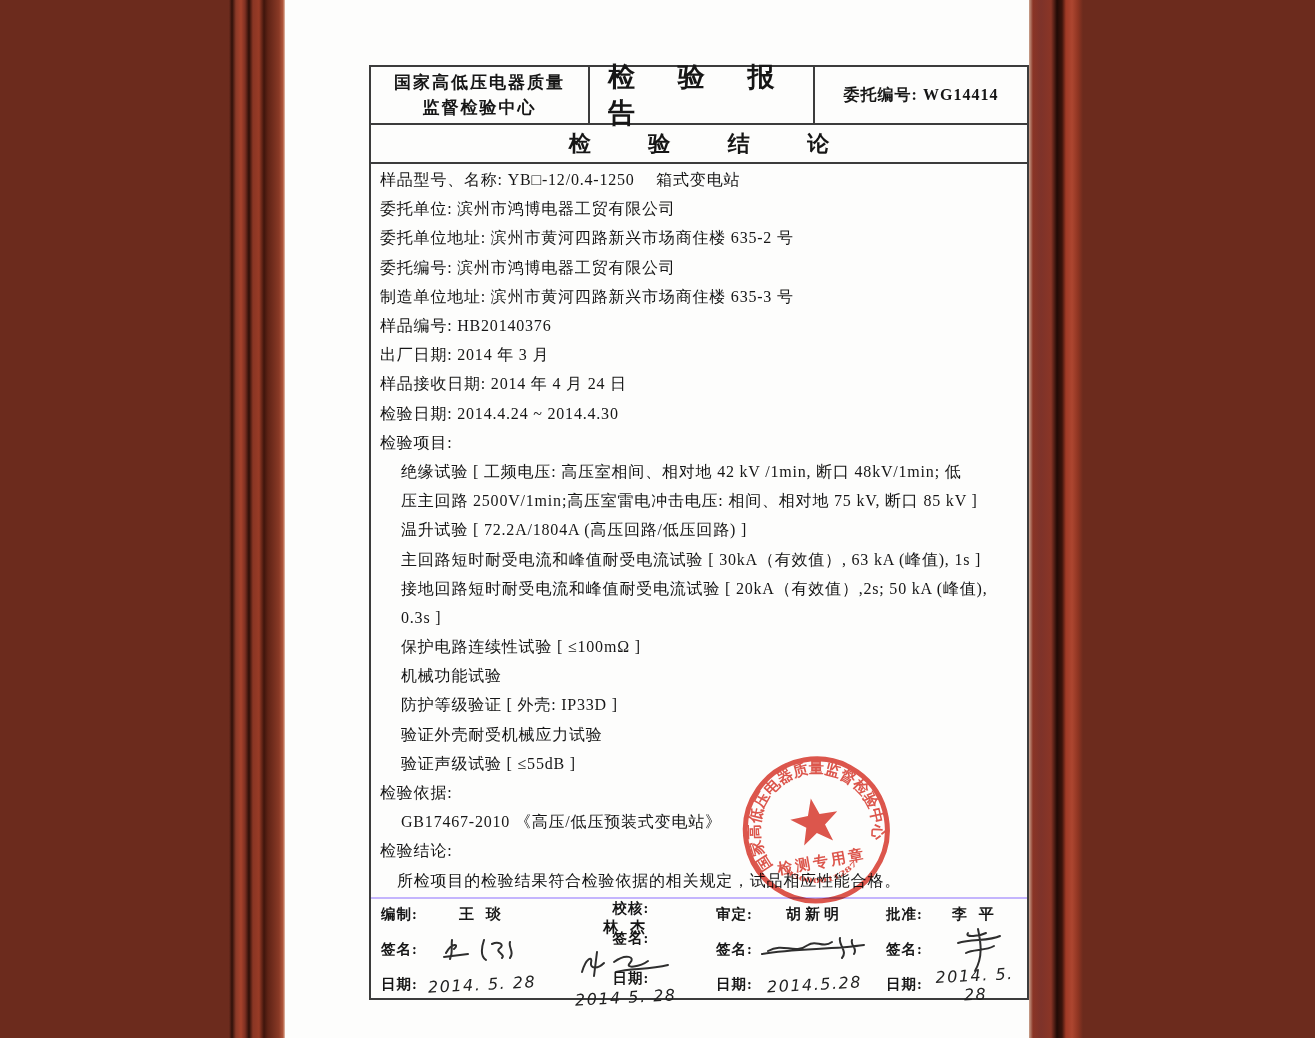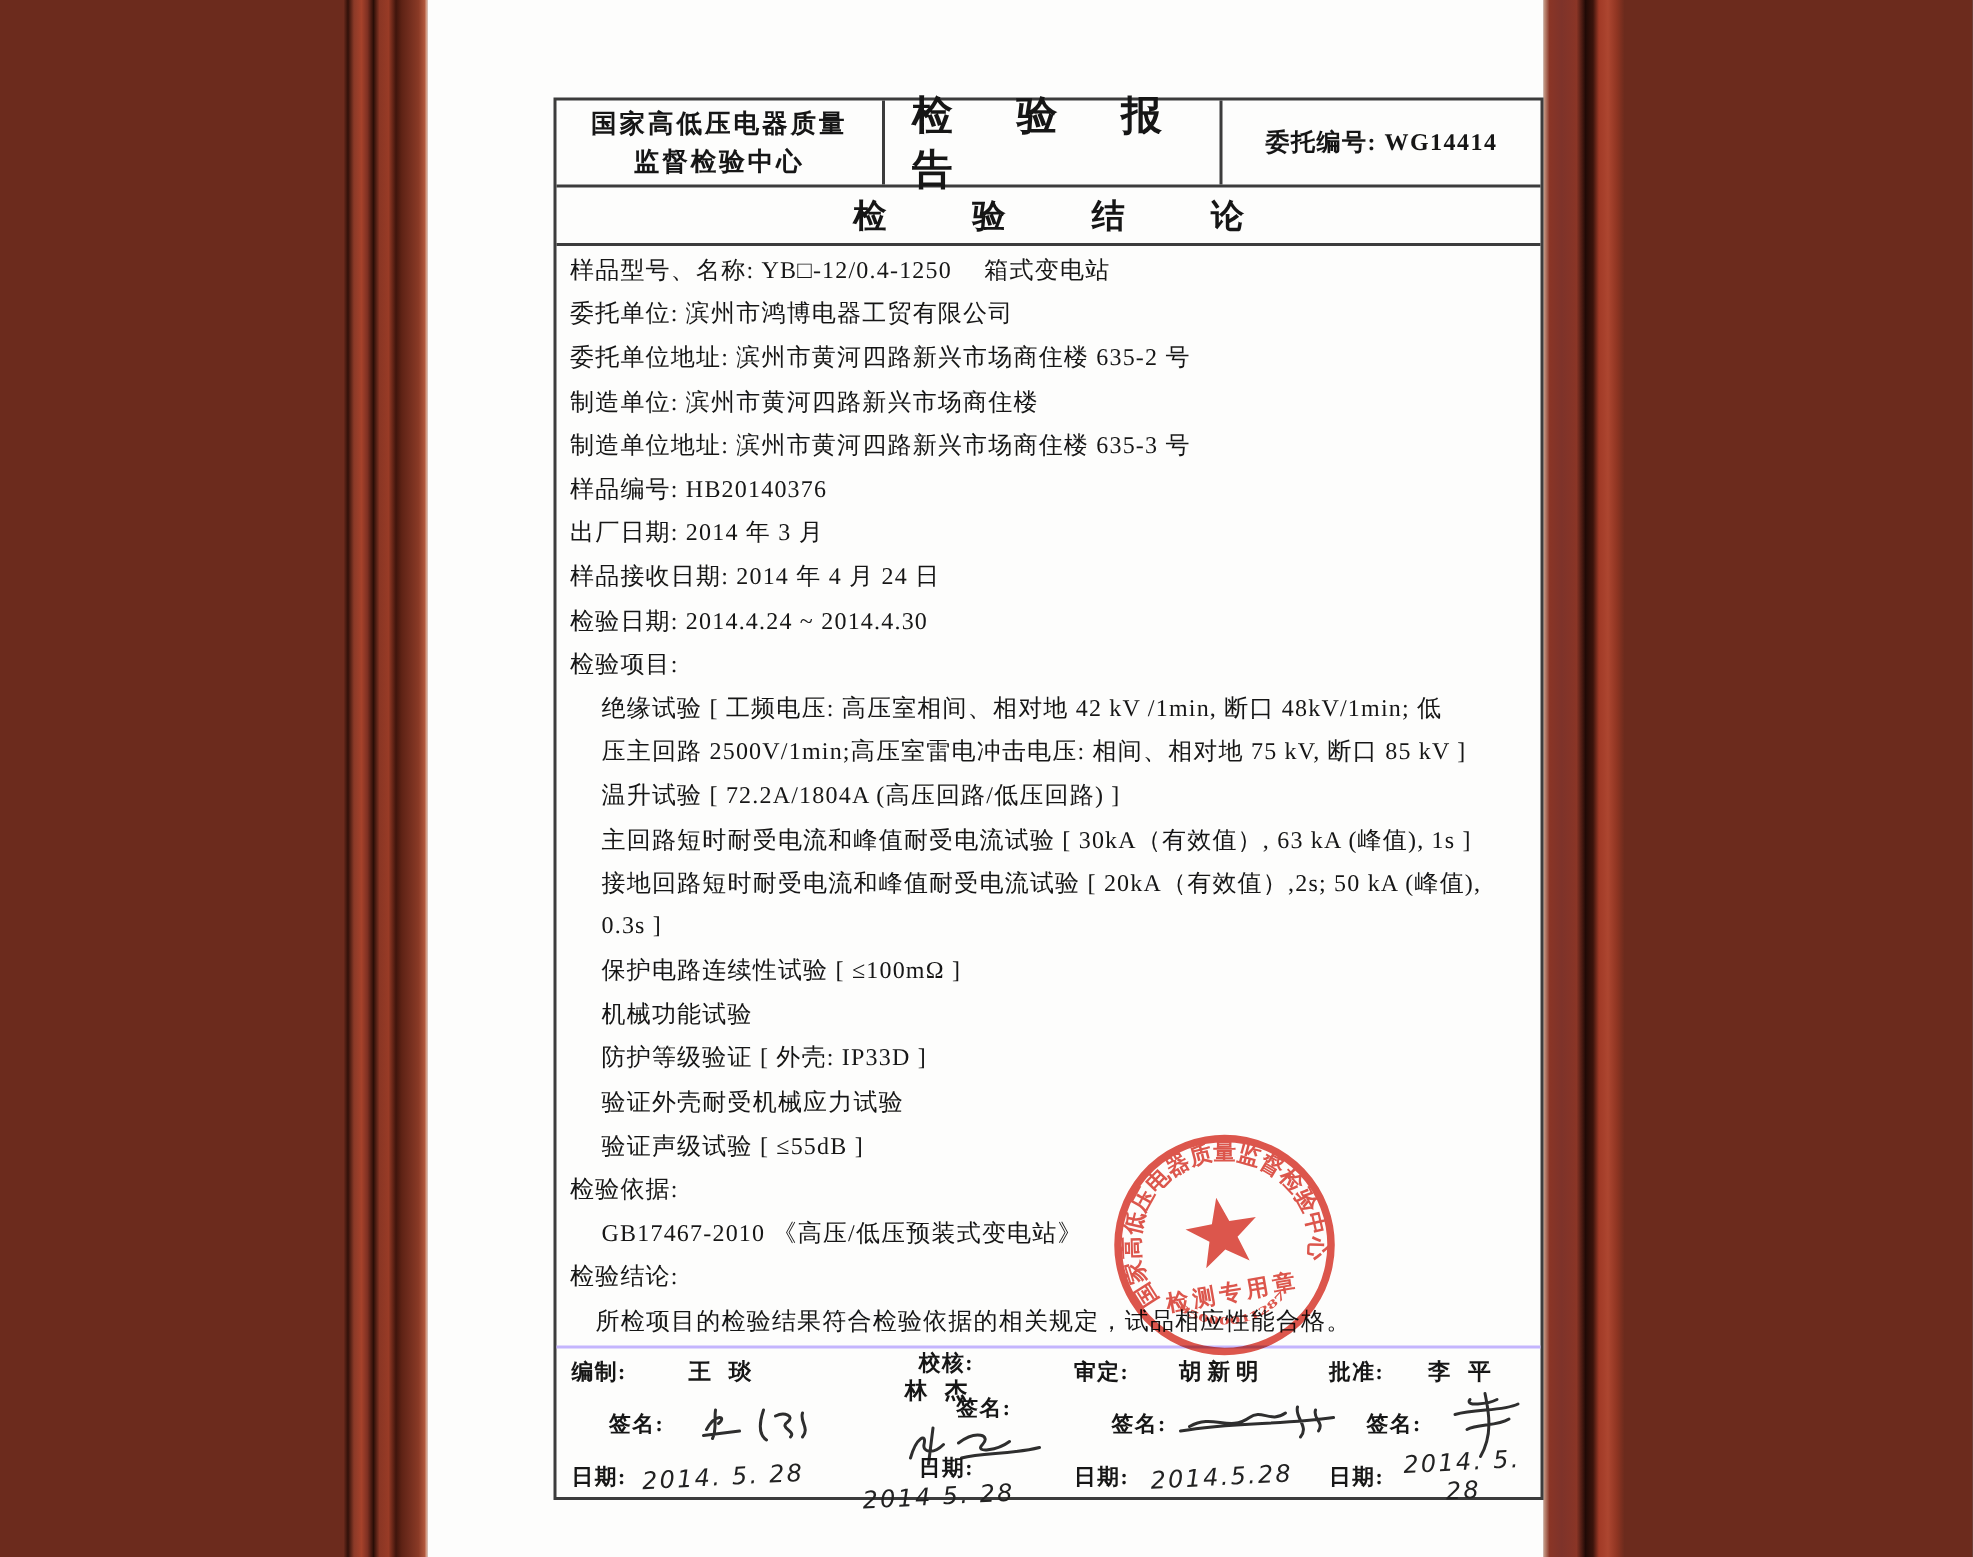--- a/index.html
+++ b/index.html
@@ -31,21 +31,21 @@
     letter-spacing:26px;padding-left:26px;}
   
   .body-cell{height:733px;box-sizing:border-box;padding-top:2px;overflow:hidden;}
   .bline{height:29.2px;display:flex;align-items:center;padding-left:9px;font-size:16px;
     font-weight:400;letter-spacing:0.8px;white-space:nowrap;}
   .bline.ind{padding-left:30px;}
   .bline.ind2{padding-left:26px;}
   
   .sign-block{border-top:2px solid #c4b5fd;height:101px;box-sizing:border-box;}
   .srow{display:flex;}
-  .r1{height:30px;}.r2{height:40px;padding-left:25px;}.r3{height:31px;}
+  .r1{height:30px;}.r2{height:40px;}.r3{height:31px;}
   .scell{display:flex;align-items:center;box-sizing:border-box;}
   .c1{width:175px;}.c2{width:160px;flex-direction:column;}.c3{width:170px;}.c4{flex:1;}
   .slabel{font-size:14.5px;font-weight:700;padding-left:10px;letter-spacing:1px;white-space:nowrap;}
   .sval{flex:1;text-align:center;font-size:15px;font-weight:700;letter-spacing:4px;}
   .sigwrap{flex:1;display:flex;justify-content:center;align-items:center;}
   .hand{font-family:"DejaVu Sans",sans-serif;font-style:italic;font-size:16px;
     letter-spacing:1.5px;transform:rotate(-3deg);display:inline-block;font-weight:400;color:#222;}
   .sig{stroke:#2e2e2e;stroke-width:2;fill:none;stroke-linecap:round;stroke-linejoin:round;}
   
   .seal{position:absolute;left:448px;top:745px;width:166px;height:166px;
@@ -70,21 +70,21 @@
         <div class="hdr-title">检 验 报 告</div>
         <div class="hdr-no">委托编号: WG14414</div>
       </div>
 
       <div class="hdr-sub">检 验 结 论</div>
 
       <div class="body-cell">
         <div class="bline">样品型号、名称: YB□-12/0.4-1250　 箱式变电站</div>
         <div class="bline">委托单位: 滨州市鸿博电器工贸有限公司</div>
         <div class="bline">委托单位地址: 滨州市黄河四路新兴市场商住楼 635-2 号</div>
-        <div class="bline">制造单位: 滨州市黄河四路新兴市场商住楼</div>
+        <div class="bline">委托编号: 滨州市鸿博电器工贸有限公司</div>
         <div class="bline">制造单位地址: 滨州市黄河四路新兴市场商住楼 635-3 号</div>
         <div class="bline">样品编号: HB20140376</div>
         <div class="bline">出厂日期: 2014 年 3 月</div>
         <div class="bline">样品接收日期: 2014 年 4 月 24 日</div>
         <div class="bline">检验日期: 2014.4.24 ~ 2014.4.30</div>
         <div class="bline">检验项目:</div>
         <div class="bline ind">绝缘试验 [ 工频电压: 高压室相间、相对地 42 kV /1min, 断口 48kV/1min;  低</div>
         <div class="bline ind">压主回路 2500V/1min;高压室雷电冲击电压: 相间、相对地 75 kV, 断口 85 kV ]</div>
         <div class="bline ind">温升试验 [ 72.2A/1804A (高压回路/低压回路) ]</div>
         <div class="bline ind">主回路短时耐受电流和峰值耐受电流试验 [ 30kA（有效值）, 63 kA (峰值), 1s ]</div>

